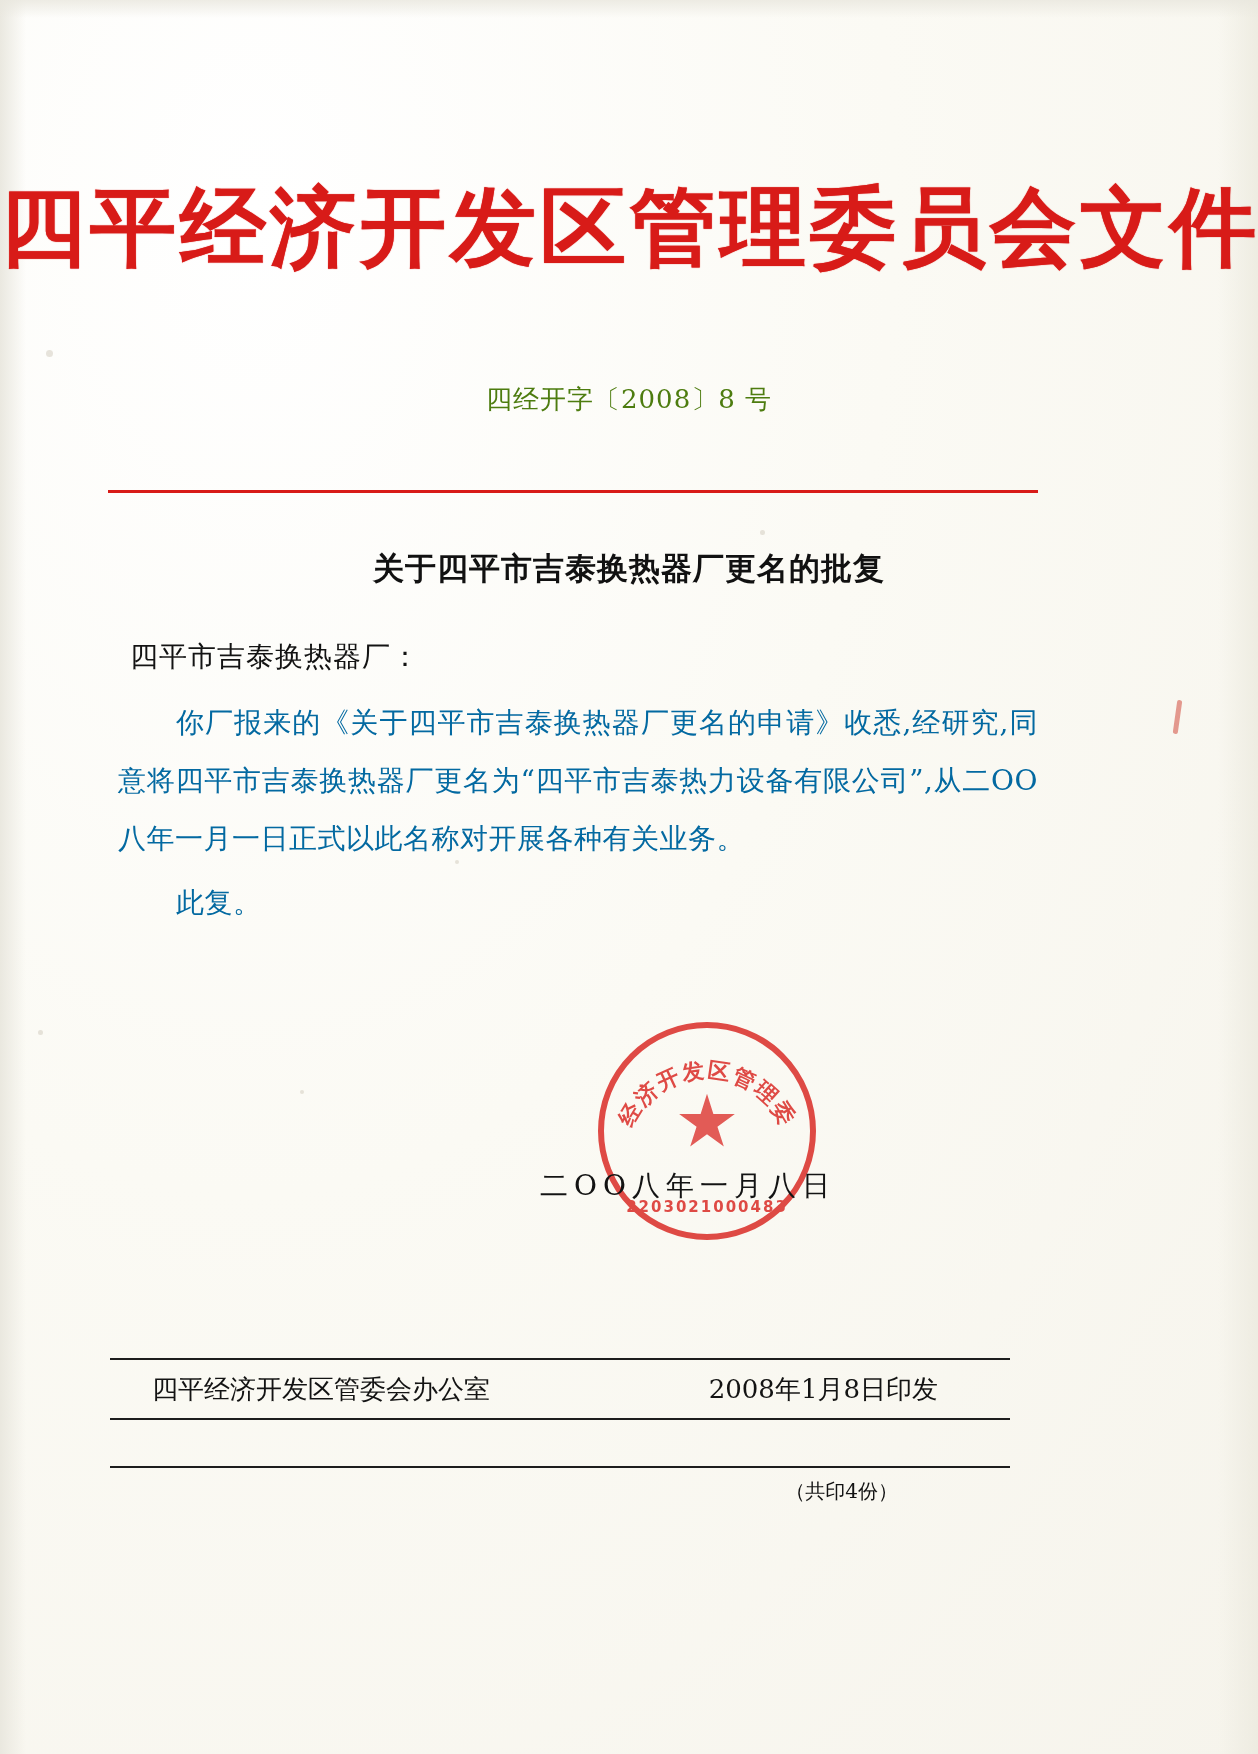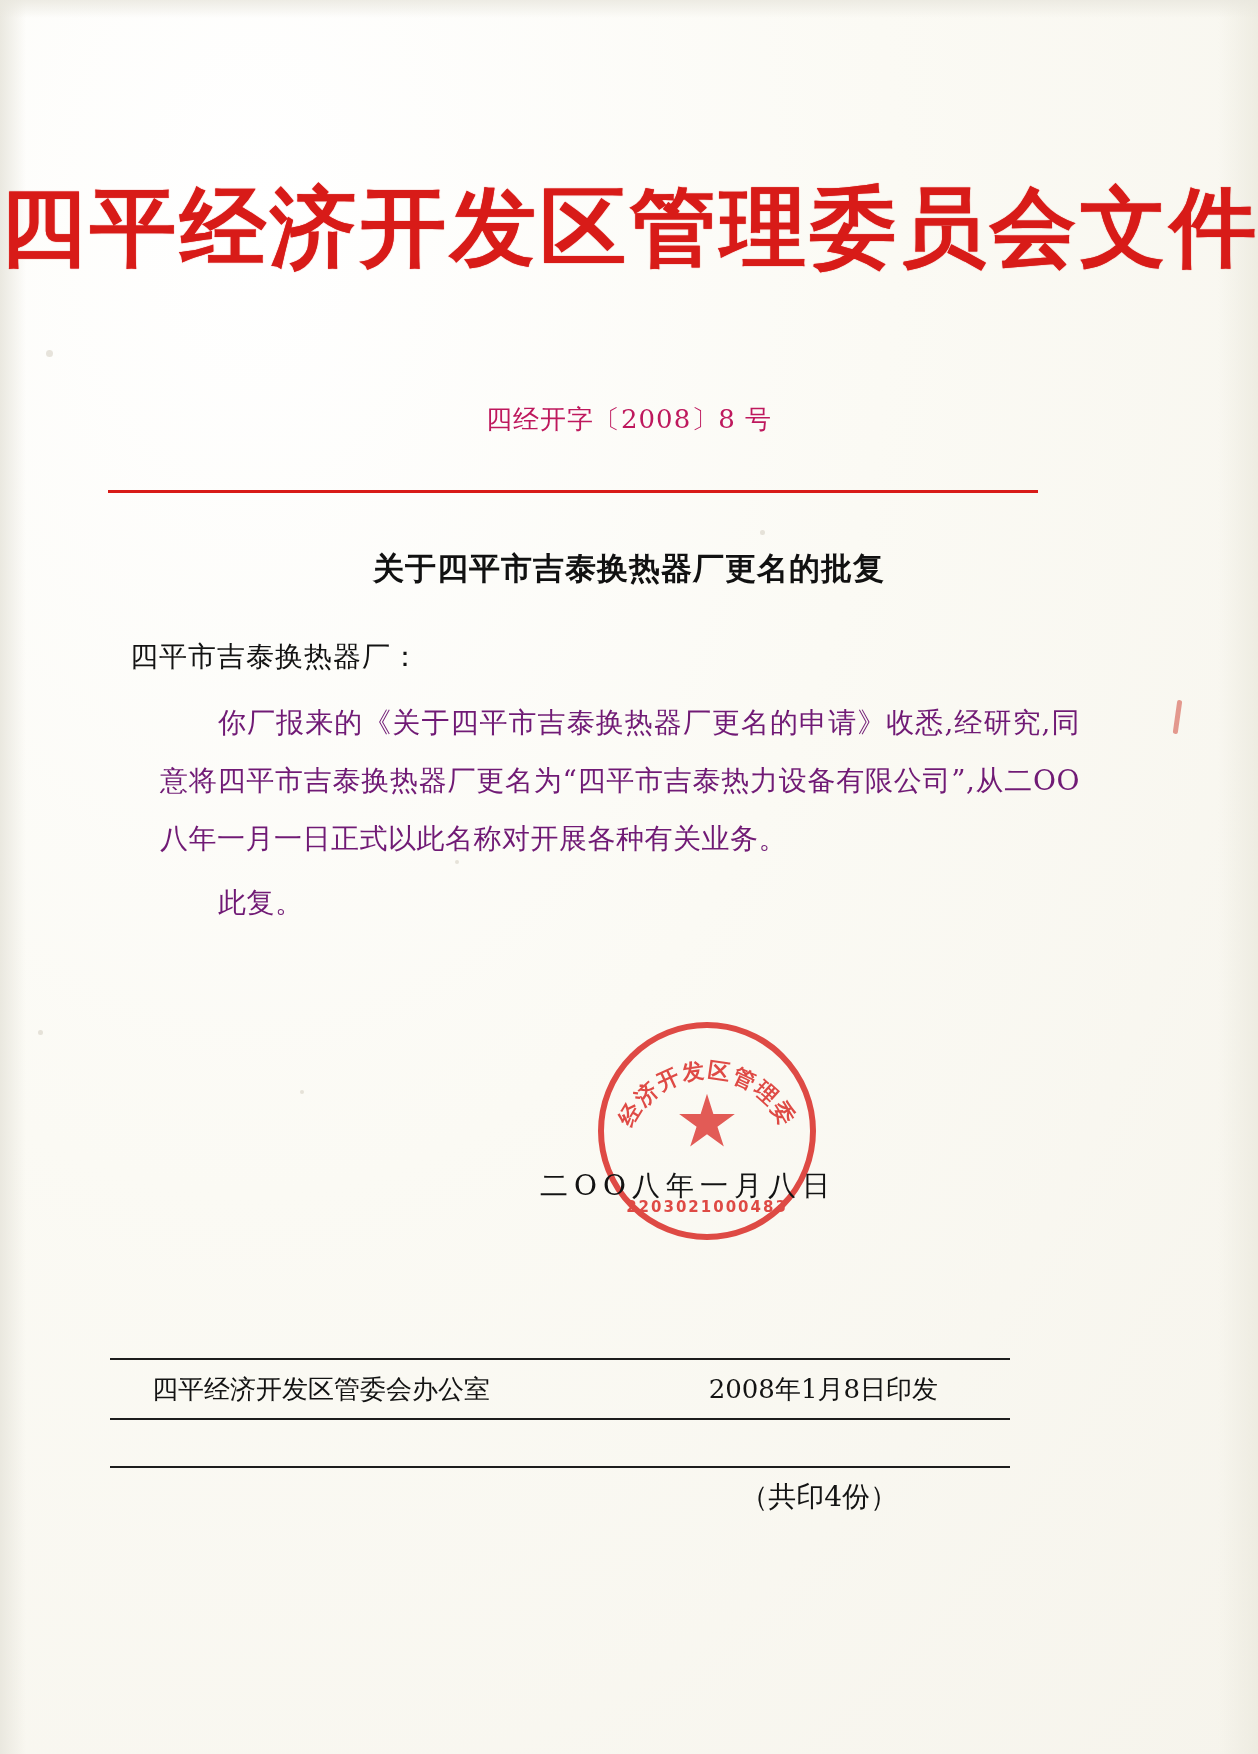--- a/index.html
+++ b/index.html
@@ -67,27 +67,27 @@
     font-weight: bold;
     font-size: 86px;
     letter-spacing: 4px;
     line-height: 1.15;
     white-space: nowrap;
     text-shadow: 0 0 1px #d81b18;
   }
 
   .doc-number {
     position: absolute;
-    top: 402px;
+    top: 382px;
     left: 0;
     right: 0;
     text-align: center;
     font-family: "DejaVu Serif", serif;
     font-size: 26px;
-    color: #be185d;
+    color: #4d7c0f;
     letter-spacing: 1px;
   }
 
   .red-rule {
     position: absolute;
     top: 490px;
     left: 108px;
     width: 930px;
     height: 3px;
     background: #d81b18;
@@ -118,24 +118,23 @@
     margin-left: 12px;
   }
 
   .body-block {
     position: absolute;
     top: 694px;
     left: 118px;
     width: 920px;
     font-family: "DejaVu Serif", serif;
     font-size: 28px;
-    color: #701a75;
+    color: #0369a1;
     line-height: 58px;
     letter-spacing: 0.5px;
-    margin-left: 42px;
   }
   .body-para {
     text-indent: 58px;
     margin: 0;
     text-align: justify;
   }
   .body-para + .body-para {
     margin-top: 6px;
   }
 
@@ -246,21 +245,21 @@
 
   .copies {
     position: absolute;
     top: 1478px;
     left: 110px;
     width: 900px;
     text-align: right;
     padding-right: 112px;
     box-sizing: border-box;
     font-family: "DejaVu Serif", serif;
-    font-size: 28px;
+    font-size: 20px;
     color: #131313;
   }
 
   .stray-mark {
     position: absolute;
     right: 78px;
     top: 700px;
     width: 5px;
     height: 34px;
     background: #d24a3c;

